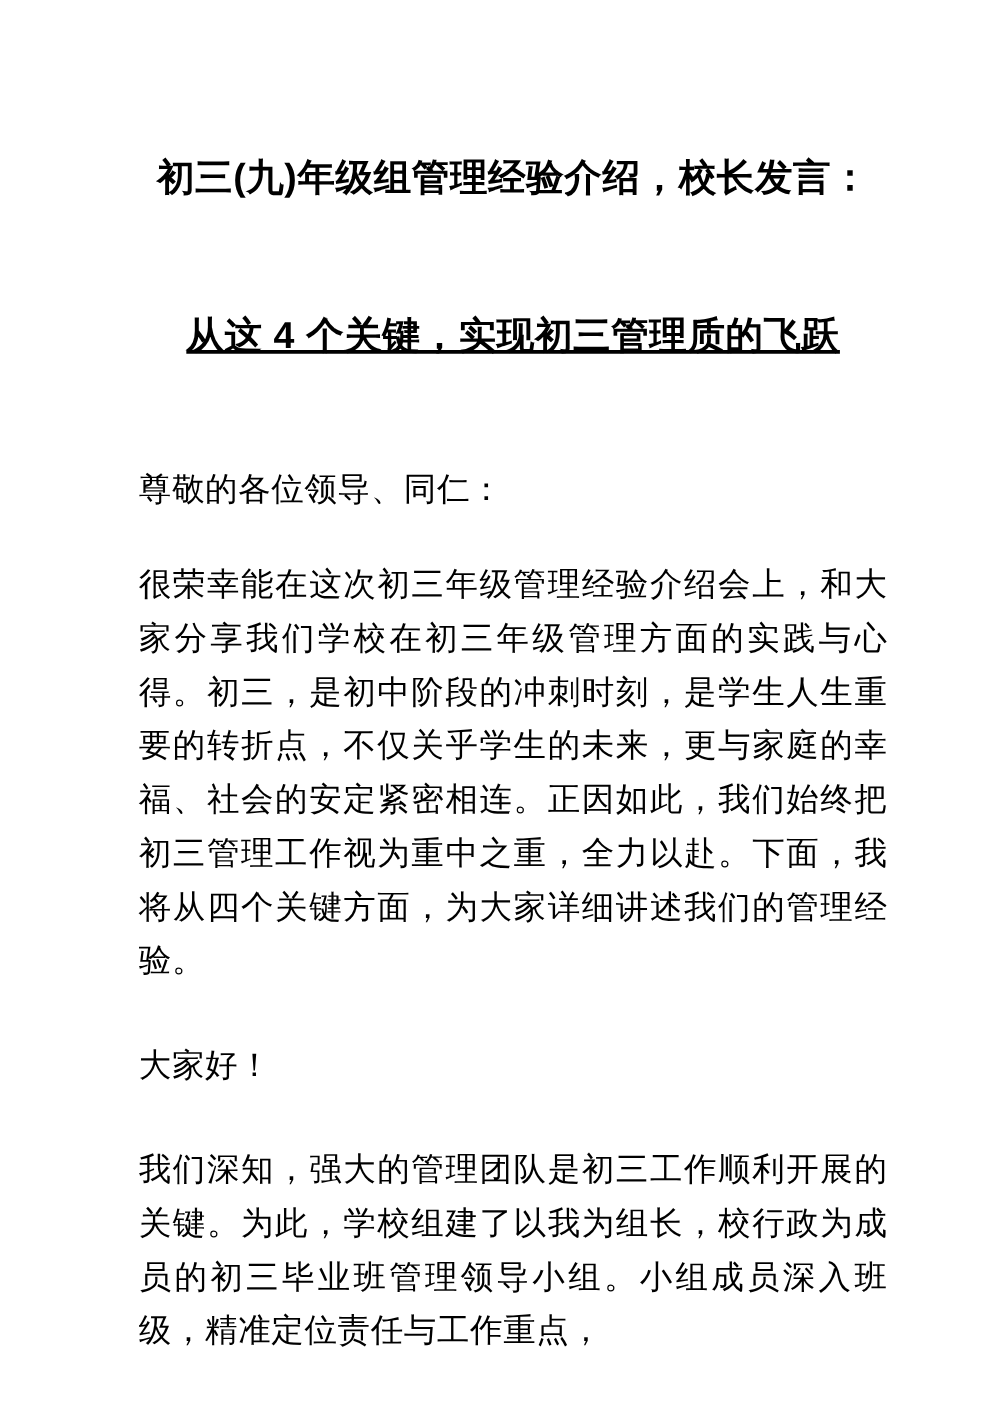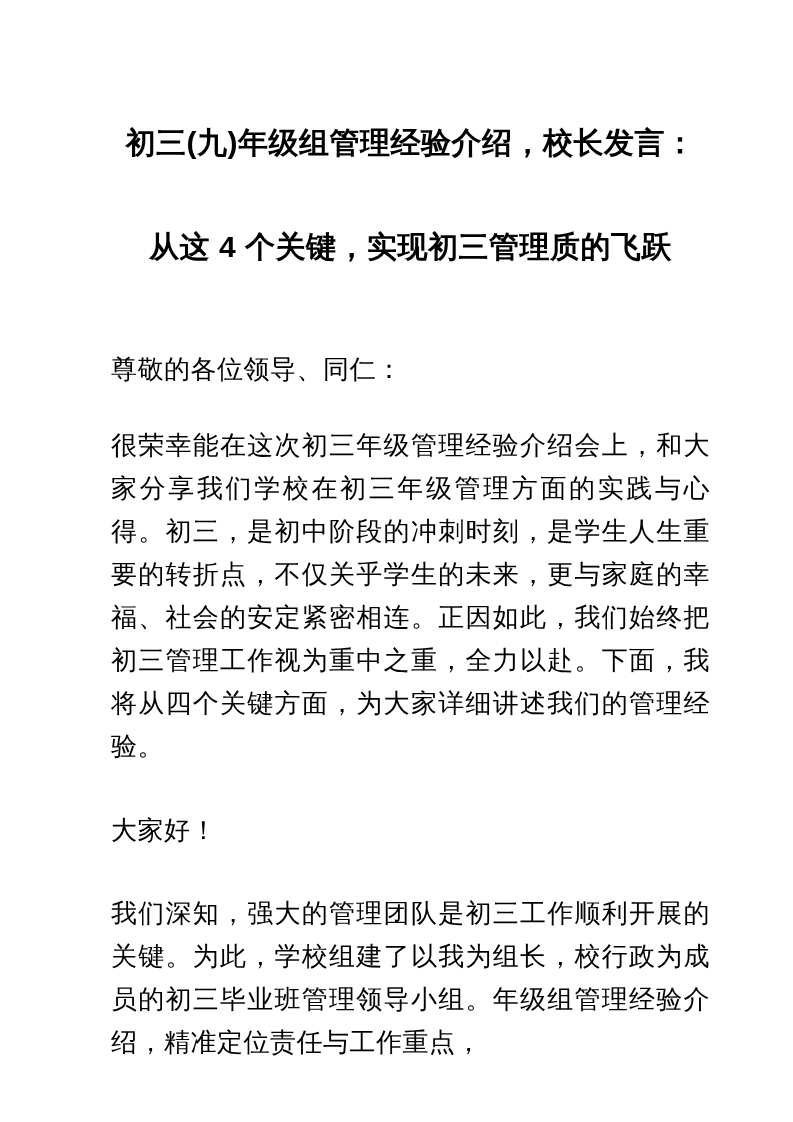--- a/index.html
+++ b/index.html
@@ -20,21 +20,22 @@
     }
     .doc-title {
       margin: 0;
       font-size: 30px;
       line-height: 42px;
       font-weight: 700;
       text-align: center;
       letter-spacing: 0.5px;
     }
     .doc-title.second {
-      margin-top: 62px;
+      margin-top: 84px;
+      text-decoration: underline;
     }
     .para {
       margin: 0;
       font-size: 26px;
       line-height: 43px;
       font-weight: 400;
       text-align: justify;
       letter-spacing: 0.5px;
       word-break: break-all;
     }
@@ -56,15 +57,15 @@
 
   <h1 class="doc-title second">从这 4 个关键，实现初三管理质的飞跃</h1>
 
   <p class="para mt-80">尊敬的各位领导、同仁：</p>
 
   <p class="para mt-33">很荣幸能在这次初三年级管理经验介绍会上，和大家分享我们学校在初三年级管理方面的实践与心得。初三，是初中阶段的冲刺时刻，是学生人生重要的转折点，不仅关乎学生的未来，更与家庭的幸福、社会的安定紧密相连。正因如此，我们始终把初三管理工作视为重中之重，全力以赴。下面，我将从四个关键方面，为大家详细讲述我们的管理经验。</p>
 
   <p class="para mt-41">大家好！</p>
 
 
-  <p class="para mt-40">我们深知，强大的管理团队是初三工作顺利开展的关键。为此，学校组建了以我为组长，校行政为成员的初三毕业班管理领导小组。年级组管理经验介绍，精准定位责任与工作重点，</p>
+  <p class="para mt-40">我们深知，强大的管理团队是初三工作顺利开展的关键。为此，学校组建了以我为组长，校行政为成员的初三毕业班管理领导小组。小组成员深入班级，精准定位责任与工作重点，</p>
 
 </div>
 
 </body></html>

